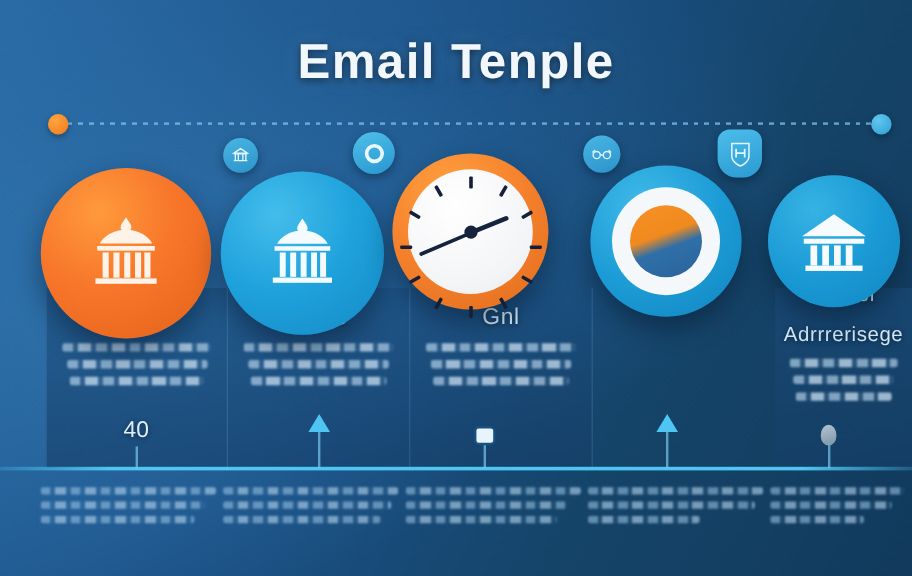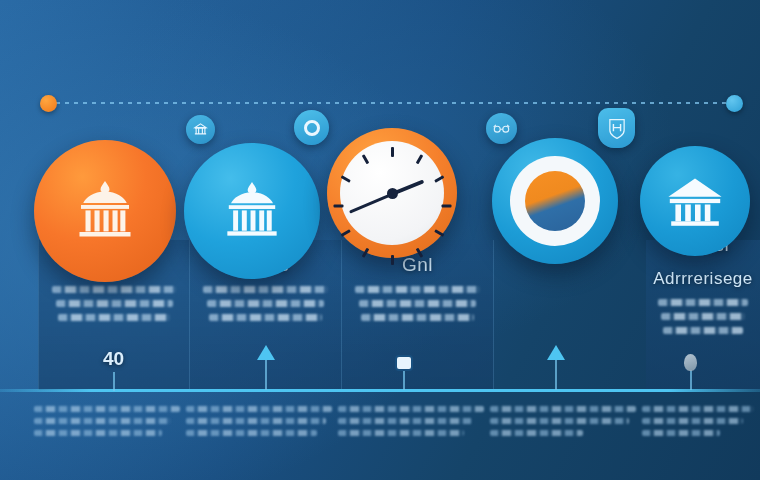--- a/index.html
+++ b/index.html
@@ -131,21 +131,21 @@
          border-radius:50%; background:#16233d; }
   
   .baseline { position:absolute; left:0; top:389px; width:760px; height:3px;
               background:linear-gradient(to right, rgba(70,190,240,0.25), #4ec5f2 12%, #4ec5f2 88%, rgba(70,190,240,0.25)); }
   .stem { position:absolute; width:2px; background:rgba(120,200,240,0.7); }
   .arrow-up {
     position:absolute; width:0; height:0;
     border-left:9px solid transparent; border-right:9px solid transparent;
     border-bottom:15px solid #4ec5f2;
   }
-  .marker-num { position:absolute; color:#dbeefc; font-size:19px; font-weight:700;
+  .marker-num { position:absolute; color:#dbeefc; font-size:19px; font-weight:400;
                 text-shadow:0 1px 4px rgba(0,0,0,0.5); }
   .marker-icon { position:absolute; width:18px; height:16px; border-radius:4px;
                  background:#e8f4fd; border:2px solid #19507f; }
   .marker-blob { position:absolute; width:13px; height:17px; border-radius:50% 50% 45% 45%;
                  background:linear-gradient(160deg,#cfdbe4,#8fa4b3); opacity:0.85; }
   
   .bottom { position:absolute; left:0; top:398px; width:760px; height:72px; }
   .bcol { position:absolute; top:8px; width:146px; }
   .bl2 { height:6px; margin-bottom:6px; border-radius:2px; filter:blur(1.0px);
     background:repeating-linear-gradient(to right,
@@ -159,20 +159,21 @@
     background:#0b0d12;
     display:flex; align-items:center; justify-content:center;
     color:#ffffff; font-size:21px; font-weight:bold; letter-spacing:0.2px;
   }
 </style>
 </head>
 <body>
 
 <div id="stage">
 
+  <div class="title">Email Tenple</div>
 
   <div class="connector"></div>
   <div class="node-dot left"></div>
   <div class="node-dot right"></div>
 
   <div class="badge b1">
     <svg width="15" height="15" viewBox="0 0 24 24" fill="none" stroke="#e7f6ff" stroke-width="1.8">
       <path d="M3 10h18M5 10v9M9 10v9M15 10v9M19 10v9M3 19h18M12 3l9 6H3z"></path>
     </svg>
   </div>

